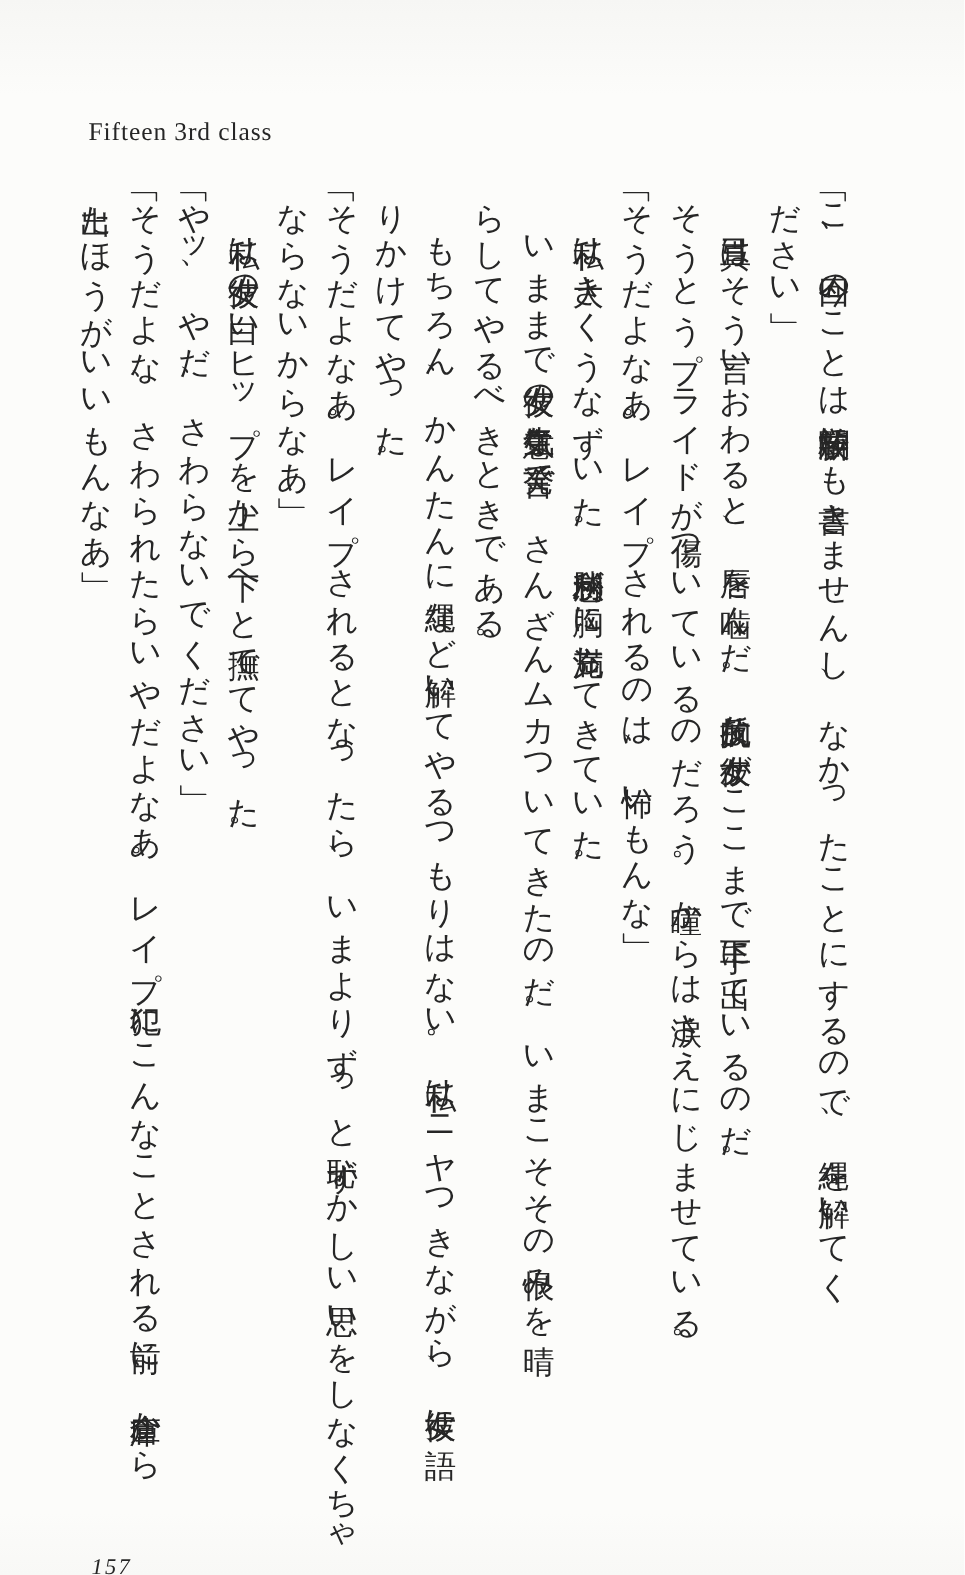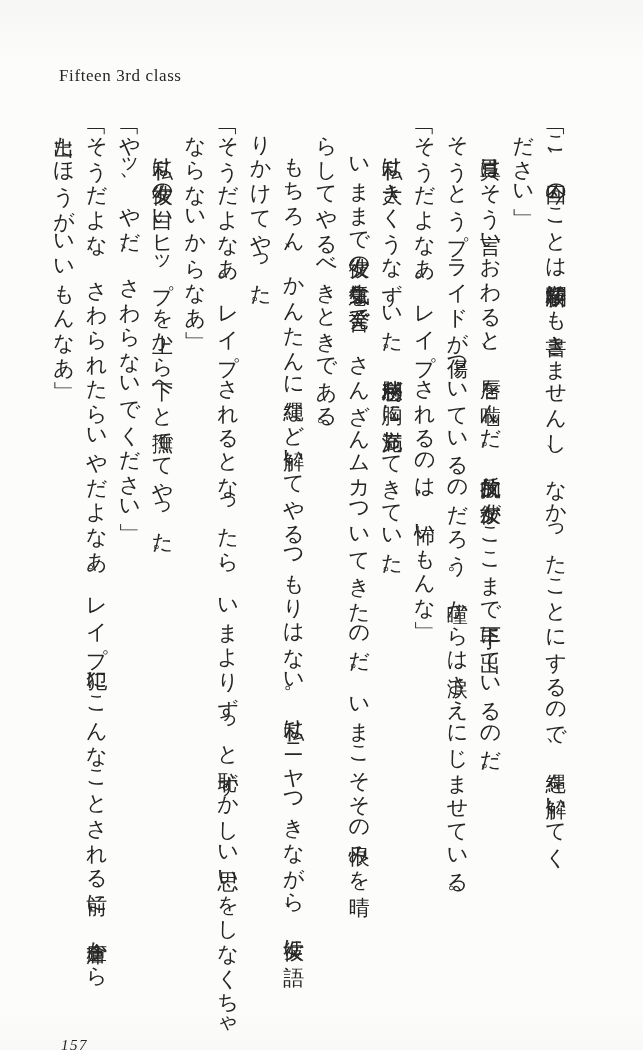--- a/index.html
+++ b/index.html
@@ -13,21 +13,21 @@
     overflow: hidden;
     font-family: "Liberation Serif", "DejaVu Serif", serif;
   }
   .scan-page {
     position: absolute;
     inset: 0;
     background: linear-gradient(180deg, #f6f6f4 0%, #fcfcfa 6%, #fcfcfa 96%, #f8f8f6 100%);
   }
   .running-header {
     position: absolute;
-    top: 66px;
+    top: 78px;
     left: 59px;
     font-size: 17px;
     letter-spacing: 0.6px;
     font-family: "Liberation Serif", "DejaVu Serif", serif;
   }
   .text-block {
     position: absolute;
     top: 121px;
     right: 71px;
     height: 868px;

